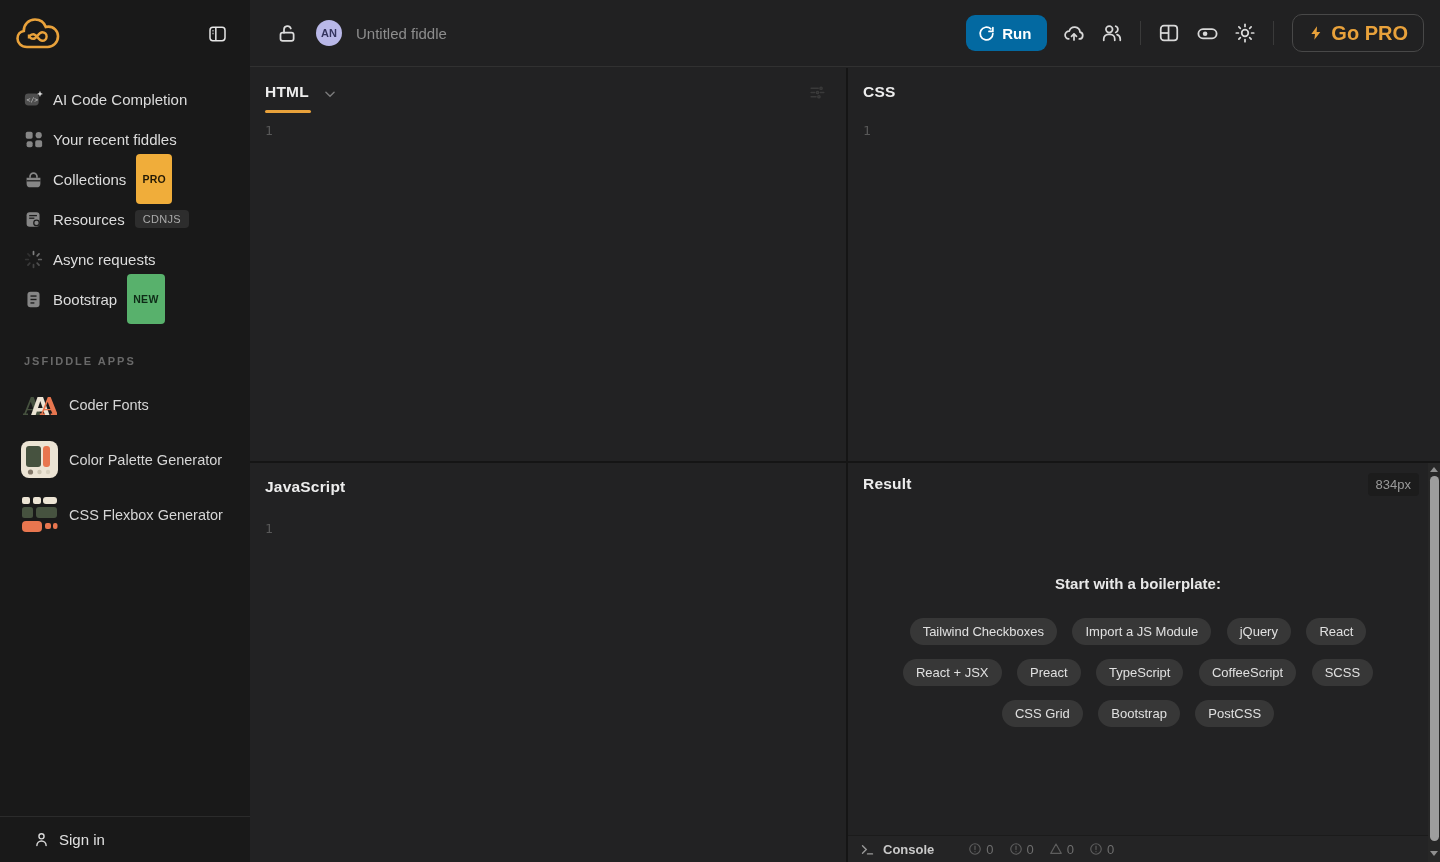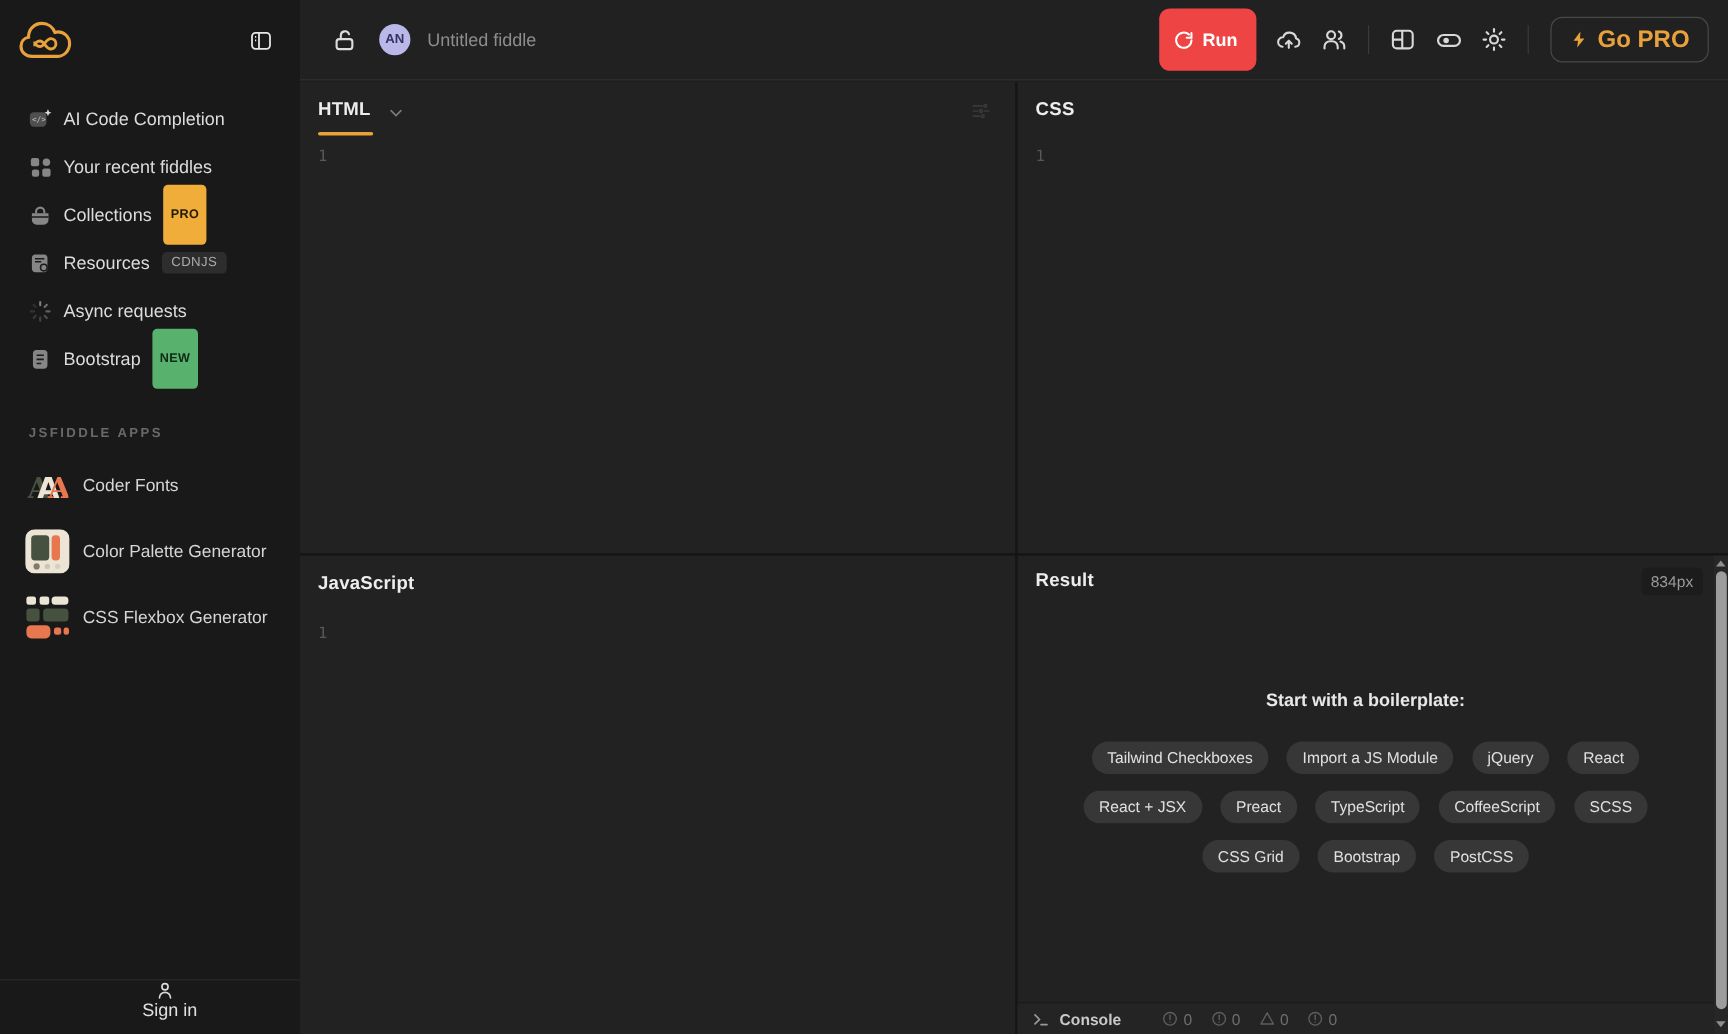--- a/index.html
+++ b/index.html
@@ -23,35 +23,35 @@
   .badge-cdnjs { background:#2d2d2d; color:#aaaaaa; font-weight:normal; font-size:11px; padding:3px 8px; }
   .badge-new { background:#58b16c; color:#0e2b17; }
   .apps-header { margin:36px 0 10px 24px; font-size:11px; font-weight:bold;
                  letter-spacing:2px; color:#696969; }
   .app-item { display:flex; align-items:center; padding:9px 0 9px 21px; cursor:pointer; }
   .app-item .app-ic { width:37px; height:37px; margin-right:11px; flex:0 0 auto;
                       display:flex; align-items:center; justify-content:center; }
   .app-label { font-size:14.5px; color:#d6d6d6; }
   .signin-row { position:absolute; left:0; right:0; bottom:0; height:46px;
                 border-top:1px solid #2b2b2b; display:flex; align-items:center;
-                padding-left:33px; cursor:pointer;flex-direction:column; }
+                padding-left:33px; cursor:pointer; }
   .signin-row .ic { width:17px; height:17px; margin-right:9px; }
   .signin-label { font-size:15px; color:#e0e0e0; }
 
   
   .topbar { position:absolute; left:250px; top:0; right:0; height:67px; background:#212122;
             border-bottom:1px solid #313131; display:flex; align-items:center; padding:0 16px 0 18px; }
   .icon-btn { width:38px; height:38px; border:none; background:transparent; border-radius:8px;
               display:flex; align-items:center; justify-content:center; cursor:pointer; flex:0 0 auto; }
   .avatar { width:26px; height:26px; border-radius:50%; background:#b9b8e8; color:#34345e;
             font-size:11px; font-weight:bold; display:flex; align-items:center; justify-content:center;
             margin:0 14px 0 10px; }
   .fiddle-title { font-size:15px; color:#8d8d8d; }
   .topbar-right { margin-left:auto; display:flex; align-items:center; }
-  .run-btn { height:52px; padding:0 16px 0 12px; background:#ef4444; border:none; border-radius:9px;
+  .run-btn { height:36px; padding:0 16px 0 12px; background:#0369a1; border:none; border-radius:9px;
              color:#ffffff; font-size:15px; font-weight:600; display:flex; align-items:center;
              gap:7px; cursor:pointer; margin-right:8px; font-family:"Liberation Sans",sans-serif; }
   .tb-divider { width:1px; height:24px; background:#3a3a3a; margin:0 9px; }
   .gopro-btn { height:38px; margin-left:9px; padding:0 15px; background:transparent;
                border:1px solid #484848; border-radius:10px; color:#e9a23b; font-size:20px;
                font-weight:600; display:flex; align-items:center; gap:7px; cursor:pointer;
                font-family:"Liberation Sans",sans-serif; }
 
   
   .main { position:absolute; left:250px; top:68px; right:0; bottom:0; background:#151515;

